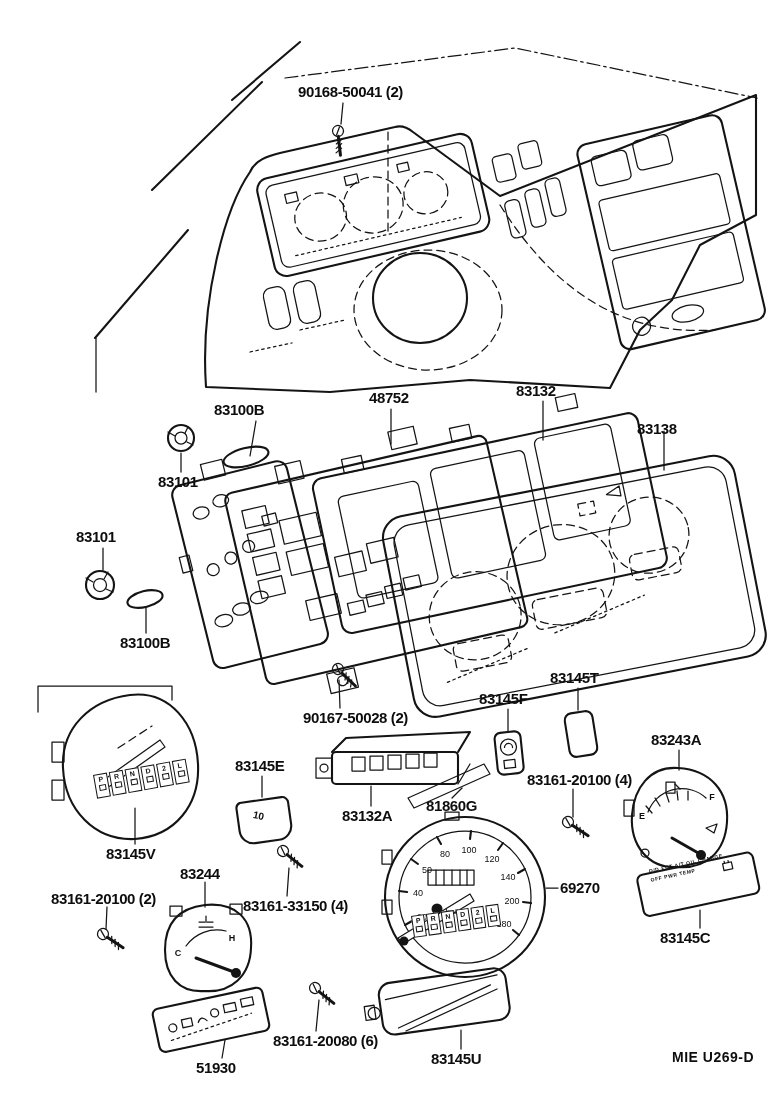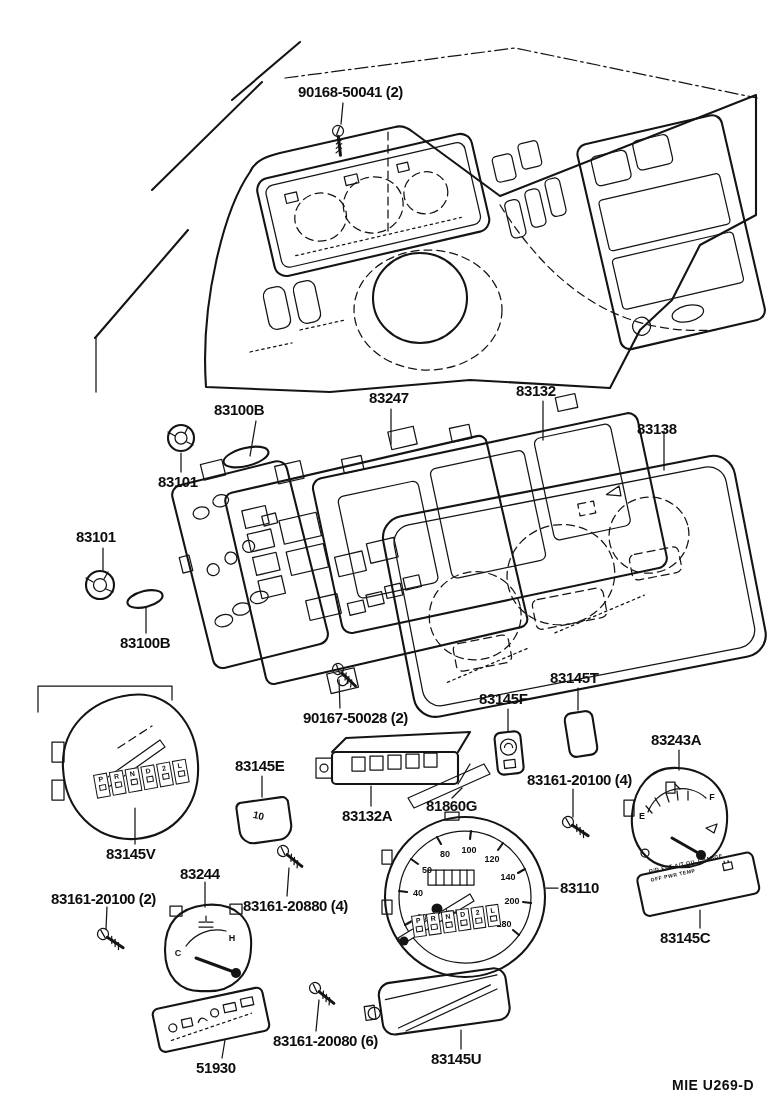--- a/index.html
+++ b/index.html
@@ -9,22 +9,22 @@
   .ln{fill:none;stroke:#141414;stroke-width:2.1;stroke-linejoin:round;stroke-linecap:round;}
   .tn{stroke-width:1.25;}
   .th{stroke-width:3;}
   .dsh{stroke-dasharray:8 5;}
   .dd{stroke-dasharray:13 4 2.5 4;}
   .dot{stroke-dasharray:2.5 3.5;}
   .fw{fill:#fff;}
   .fb{fill:#141414;stroke:none;}
   .callout{position:absolute;font-weight:bold;font-size:15px;line-height:1;
            letter-spacing:-0.4px;white-space:nowrap;color:#0d0d0d;}
-  .code{position:absolute;font-weight:bold;font-size:14px;letter-spacing:.5px;white-space:nowrap;margin-top:28px;}
-  .num{position:absolute;font-weight:bold;font-size:9px;transform:translate(-50%,-50%);white-space:nowrap;}
+  .code{position:absolute;font-weight:bold;font-size:14px;letter-spacing:.5px;white-space:nowrap;}
+  .num{position:absolute;font-weight:normal;font-size:9px;transform:translate(-50%,-50%);white-space:nowrap;}
   .gl{position:absolute;font-weight:bold;font-size:9px;transform:translate(-50%,-50%);white-space:nowrap;}
   .kmh{position:absolute;font-weight:bold;font-size:6.5px;transform:translate(-50%,-50%);}
   .cellrow{position:absolute;display:flex;gap:2px;transform-origin:left top;}
   .cell{border:1.5px solid #141414;display:flex;flex-direction:column;align-items:center;
         font-weight:bold;font-size:7px;line-height:1.1;padding-top:1px;background:#fff;}
   .cell .b{width:5px;height:4px;border:1px solid #141414;margin-top:1px;}
   .srow .cell{width:11px;height:19px;}
   .vrow .cell{width:12px;height:21px;}
   .tag10{position:absolute;font-weight:bold;font-size:10px;transform:rotate(12deg);}
   .wplate{position:absolute;width:108px;transform:rotate(-12deg);transform-origin:left top;
@@ -332,39 +332,39 @@
     <line x1="546" y1="888" x2="558" y2="888"></line>
     <line x1="700" y1="928" x2="700" y2="910"></line>
     <line x1="222" y1="1058" x2="225" y2="1040"></line>
     <line x1="316" y1="1031" x2="319" y2="1000"></line>
     <line x1="461" y1="1049" x2="461" y2="1030"></line>
   </g>
 </svg>
 
 <div class="callout" style="left:298px;top:84px">90168-50041 (2)</div>
 <div class="callout" style="left:214px;top:402px">83100B</div>
-<div class="callout" style="left:369px;top:390px">83247</div>
+<div class="callout" style="left:369px;top:390px">48752</div>
 <div class="callout" style="left:516px;top:383px">83132</div>
 <div class="callout" style="left:637px;top:421px">83138</div>
 <div class="callout" style="left:158px;top:474px">83101</div>
 <div class="callout" style="left:76px;top:529px">83101</div>
 <div class="callout" style="left:120px;top:635px">83100B</div>
 <div class="callout" style="left:303px;top:710px">90167-50028 (2)</div>
 <div class="callout" style="left:479px;top:691px">83145F</div>
 <div class="callout" style="left:550px;top:670px">83145T</div>
 <div class="callout" style="left:235px;top:758px">83145E</div>
 <div class="callout" style="left:342px;top:808px">83132A</div>
 <div class="callout" style="left:426px;top:798px">81860G</div>
 <div class="callout" style="left:527px;top:772px">83161-20100 (4)</div>
 <div class="callout" style="left:651px;top:732px">83243A</div>
 <div class="callout" style="left:106px;top:846px">83145V</div>
 <div class="callout" style="left:180px;top:866px">83244</div>
 <div class="callout" style="left:51px;top:891px">83161-20100 (2)</div>
-<div class="callout" style="left:243px;top:898px">83161-20880 (4)</div>
-<div class="callout" style="left:560px;top:880px">83110</div>
+<div class="callout" style="left:243px;top:898px">83161-33150 (4)</div>
+<div class="callout" style="left:560px;top:880px">69270</div>
 <div class="callout" style="left:660px;top:930px">83145C</div>
 <div class="callout" style="left:196px;top:1060px">51930</div>
 <div class="callout" style="left:273px;top:1033px">83161-20080 (6)</div>
 <div class="callout" style="left:431px;top:1051px">83145U</div>
 <div class="code" style="left:672px;top:1049px">MIE  U269-D</div>
 
 <span class="num" style="left:422px;top:917px">20</span>
 <span class="num" style="left:418px;top:893px">40</span>
 <span class="num" style="left:427px;top:870px">50</span>
 <span class="num" style="left:445px;top:854px">80</span>

